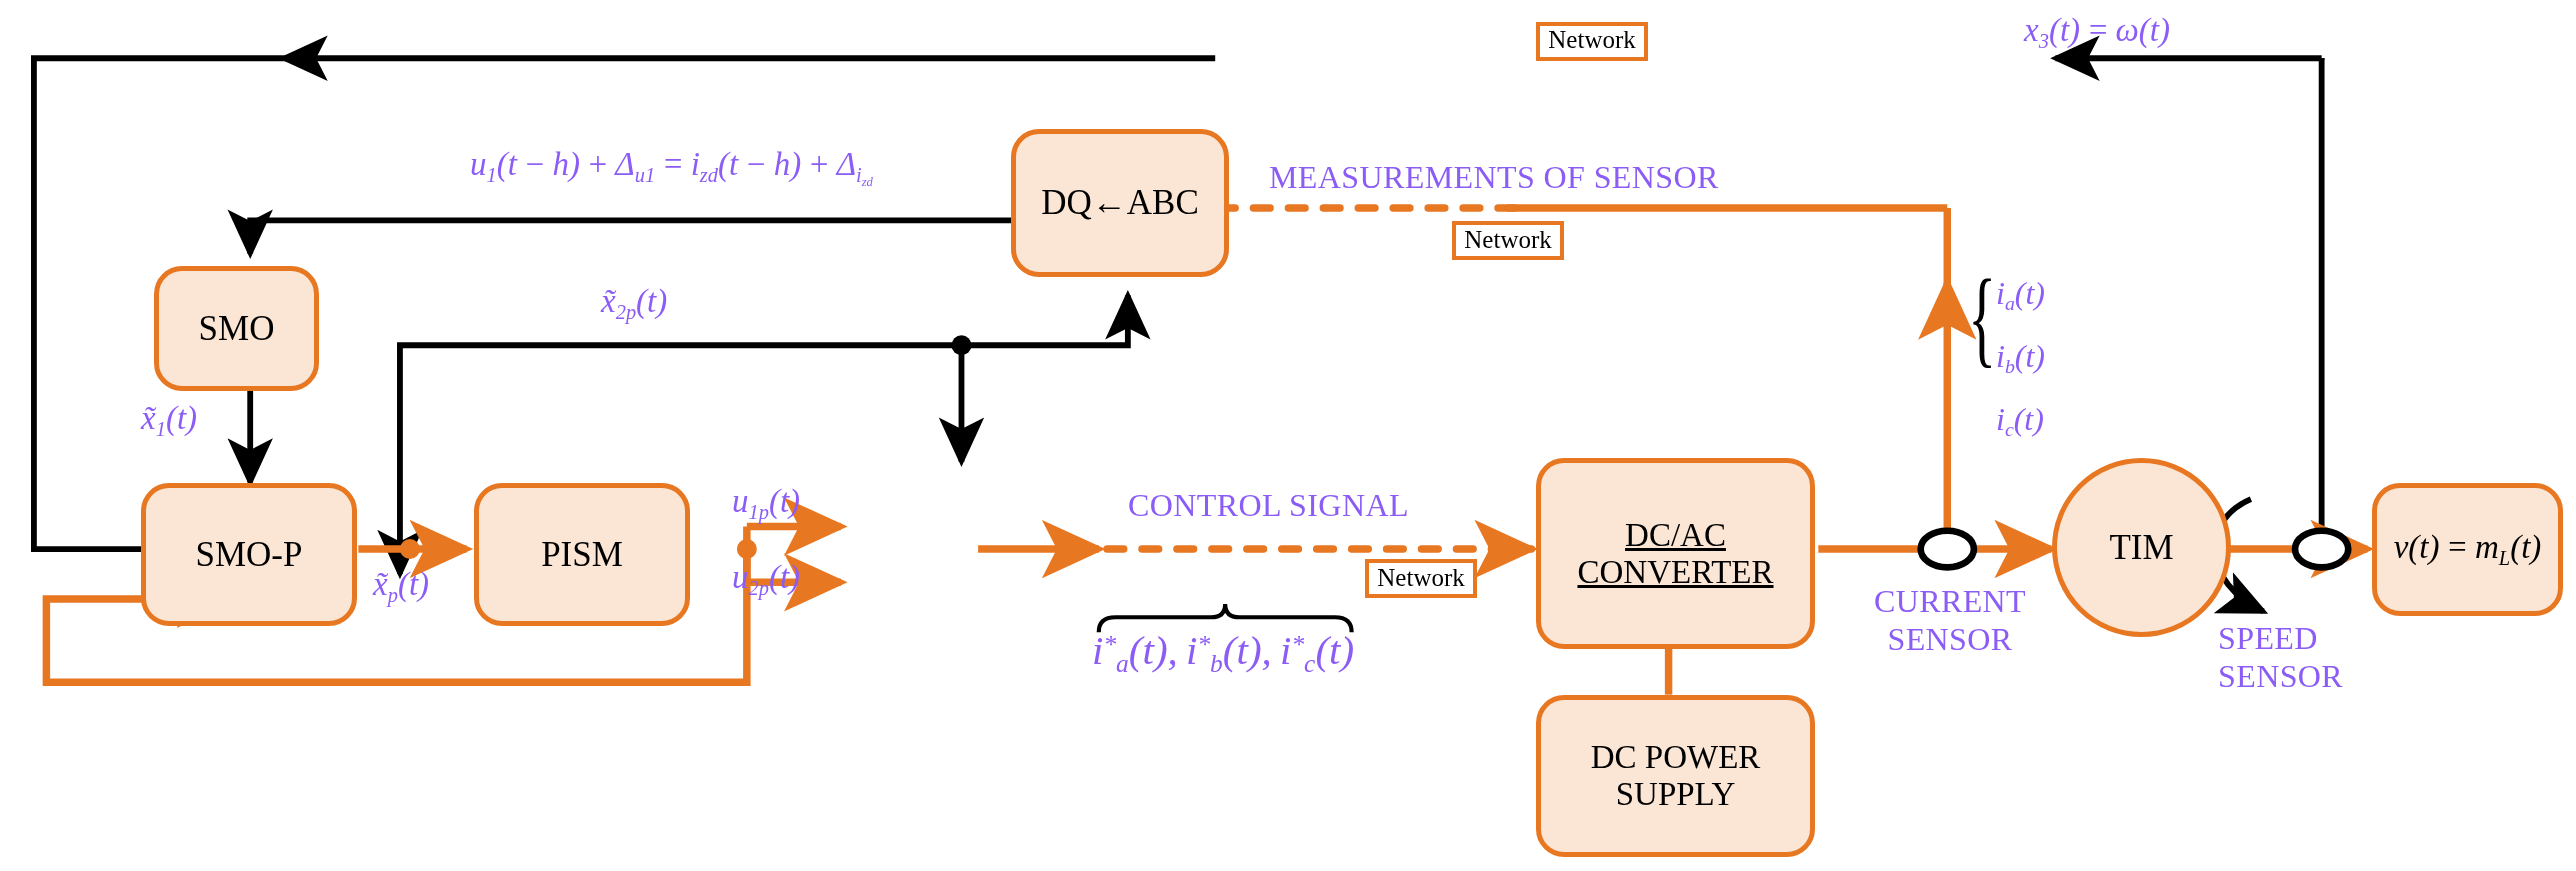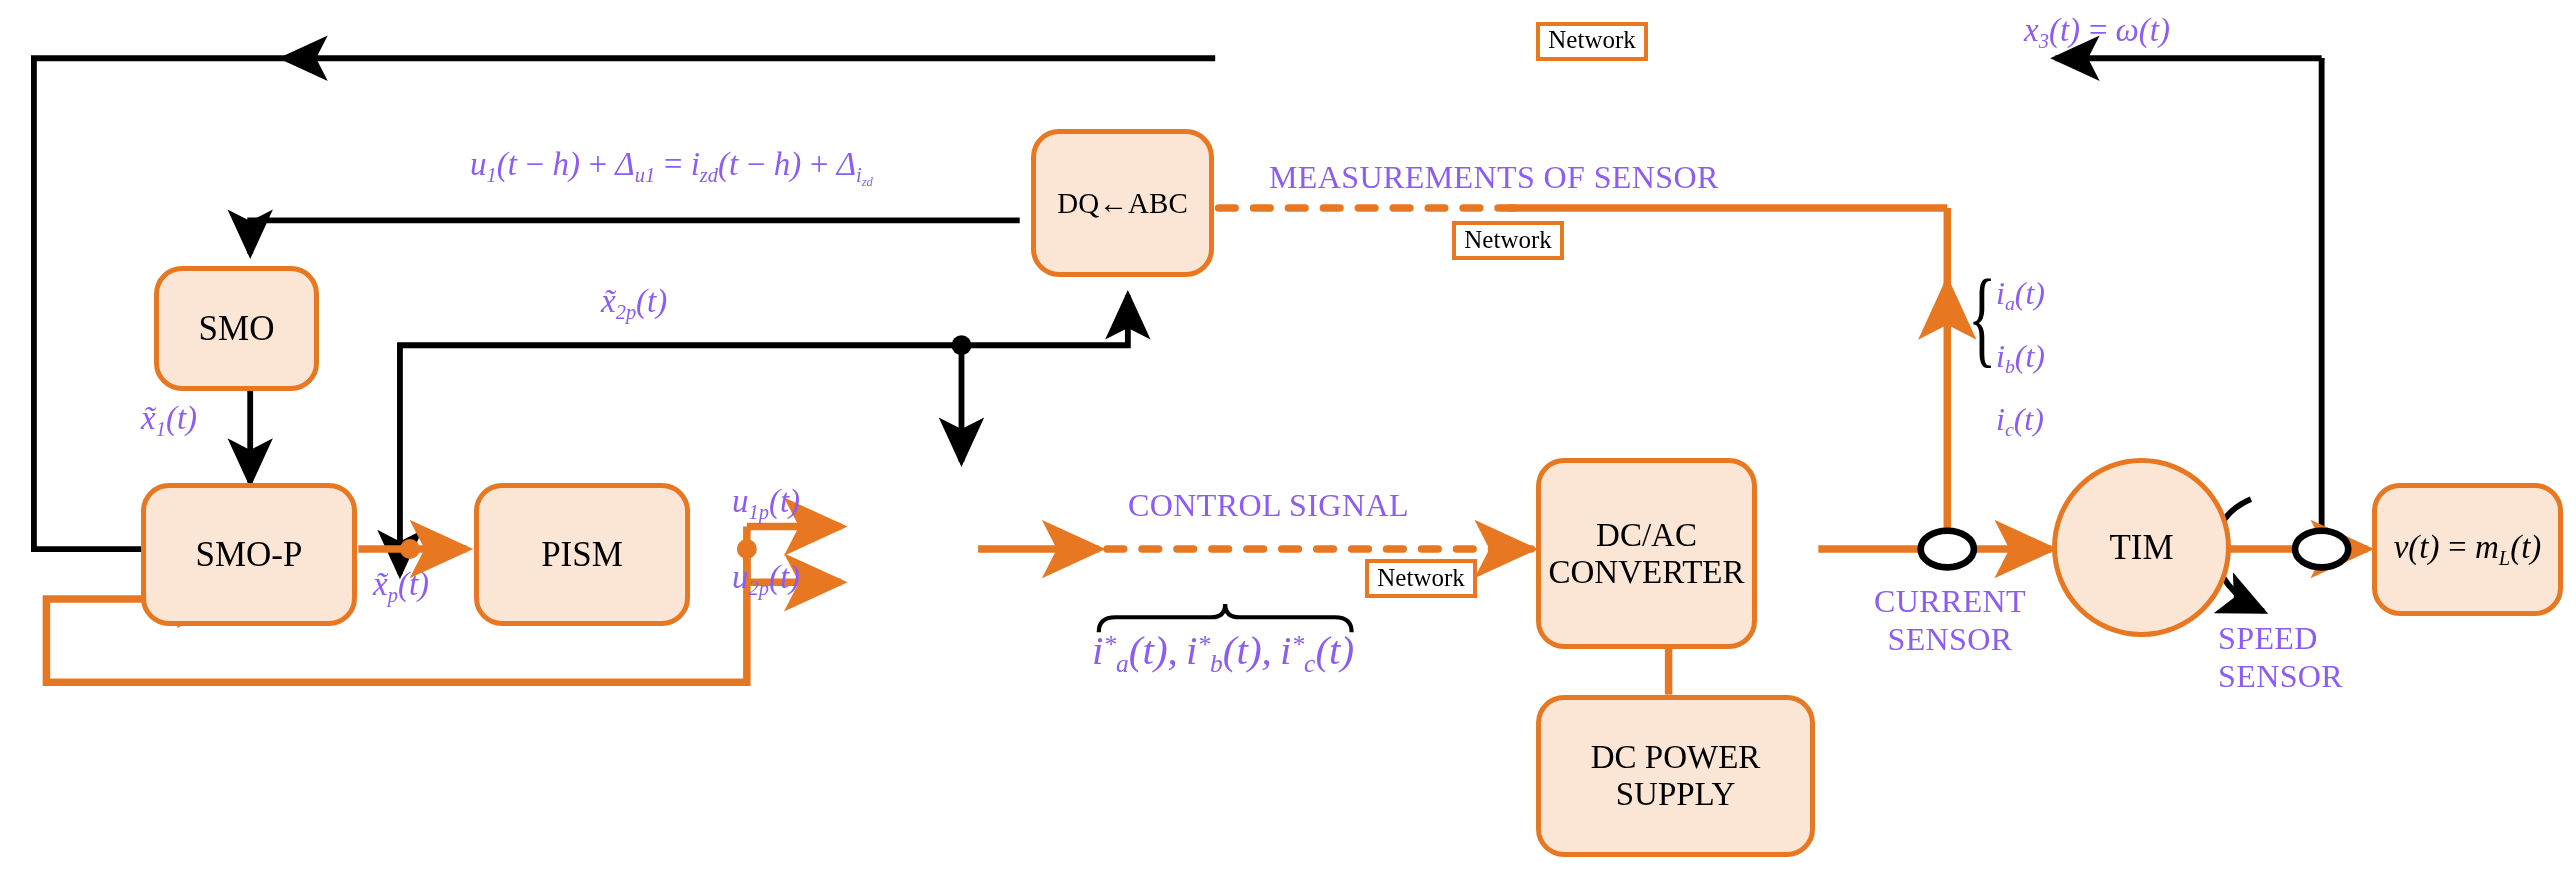--- a/index.html
+++ b/index.html
@@ -105,25 +105,25 @@
 
   <div class="blk rr" style="left:141px;top:483px;width:216px;height:143px;font-size:35px;">
     <span>SMO-P</span>
   </div>
 
   <div class="blk rr" style="left:474px;top:483px;width:216px;height:143px;font-size:35px;">
     <span>PISM</span>
   </div>
 
 
-  <div class="blk rr" style="left:1011px;top:129px;width:183px;height:148px;font-size:29px;margin-left:20px;">
+  <div class="blk rr" style="left:1011px;top:129px;width:218px;height:148px;font-size:35px;">
     <span>DQ←ABC</span>
   </div>
 
-  <div class="blk rr" style="left:1536px;top:458px;width:221px;height:191px;font-size:33px;flex-direction:column;">
+  <div class="blk rr" style="left:1536px;top:458px;width:279px;height:191px;font-size:33px;flex-direction:column;text-decoration:underline;">
     <span>DC/AC</span>
     <span>CONVERTER</span>
   </div>
 
   <div class="blk rr" style="left:1536px;top:695px;width:279px;height:162px;font-size:33px;flex-direction:column;">
     <span>DC POWER</span>
     <span>SUPPLY</span>
   </div>
 
   <div class="blk circ" style="left:2052px;top:458px;width:179px;height:179px;font-size:35px;">

